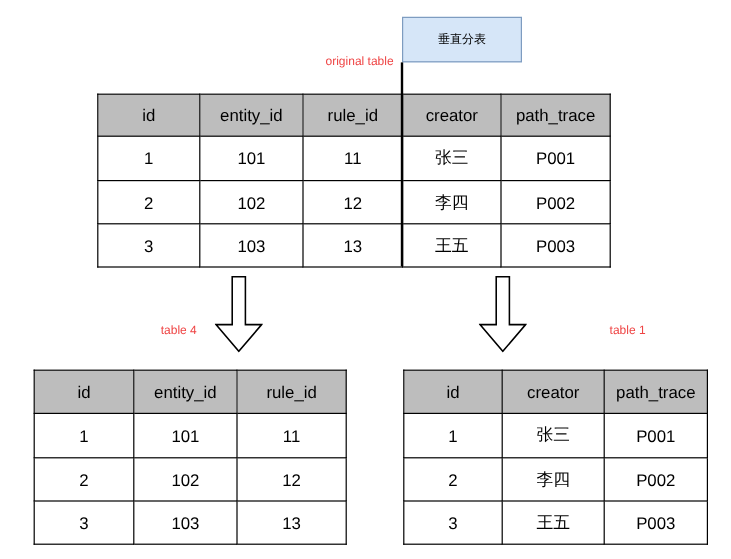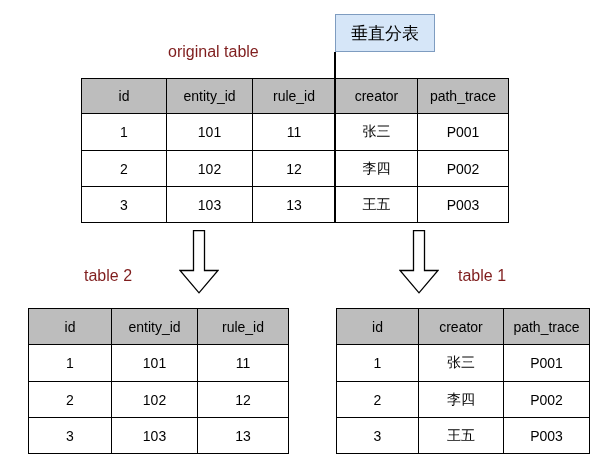--- a/index.html
+++ b/index.html
@@ -9,27 +9,27 @@
     --line:#000000;
     --canvas-bg:#ffffff;
   }
   *{margin:0;padding:0;box-sizing:border-box;}
   html,body{background:#fff;}
   body{font-family:"Liberation Sans","DejaVu Sans",sans-serif;color:#000;}
   .canvas{
     position:relative;width:609px;height:466px;background:var(--canvas-bg);overflow:hidden;
   }
   .diagram-label{
-    position:absolute;font-size:16px;line-height:16px;text-align:left;color:#7f1d1d;white-space:nowrap;
+    position:absolute;font-size:10px;line-height:16px;text-align:right;color:#ef4444;white-space:nowrap;
   }
   .callout{
     position:absolute;left:335px;top:14px;width:100px;height:38px;
     background:var(--callout-bg);border:1px solid var(--callout-border);
     display:flex;align-items:center;justify-content:center;
-    font-size:17px;
+    font-size:10px;
     text-align:center;
   }
   .split-line{
     position:absolute;left:334px;top:52px;width:2px;height:170px;background:var(--line);z-index:3;
   }
   table.dtable{
     position:absolute;border-collapse:collapse;table-layout:fixed;background:#fff;z-index:2;
   }
   table.dtable td,table.dtable th{
     border:1px solid var(--line);text-align:center;vertical-align:middle;
@@ -99,21 +99,21 @@
   </tbody>
     </table>
 
   <svg class="arrow-svg" id="arrow-1" viewBox="0 0 40 64">
     <path d="M14.5 0.7 H25.5 V40.5 H39 L20 62.8 L1 40.5 H14.5 Z" fill="#ffffff" stroke="#000000" stroke-width="1.3" stroke-linejoin="miter"></path>
   </svg>
   <svg class="arrow-svg" id="arrow-2" viewBox="0 0 40 64">
     <path d="M14.5 0.7 H25.5 V40.5 H39 L20 62.8 L1 40.5 H14.5 Z" fill="#ffffff" stroke="#000000" stroke-width="1.3" stroke-linejoin="miter"></path>
   </svg>
 
-  <div class="diagram-label" id="label-table1">table 2</div>
+  <div class="diagram-label" id="label-table1">table 4</div>
   <div class="diagram-label" id="label-table2">table 1</div>
 
   <table class="dtable" id="table-1">
     <colgroup>
       <col style="width:83px">
         <col style="width:86px">
         <col style="width:91px">
     </colgroup>
     <tbody>
         <tr style="height:36px">

